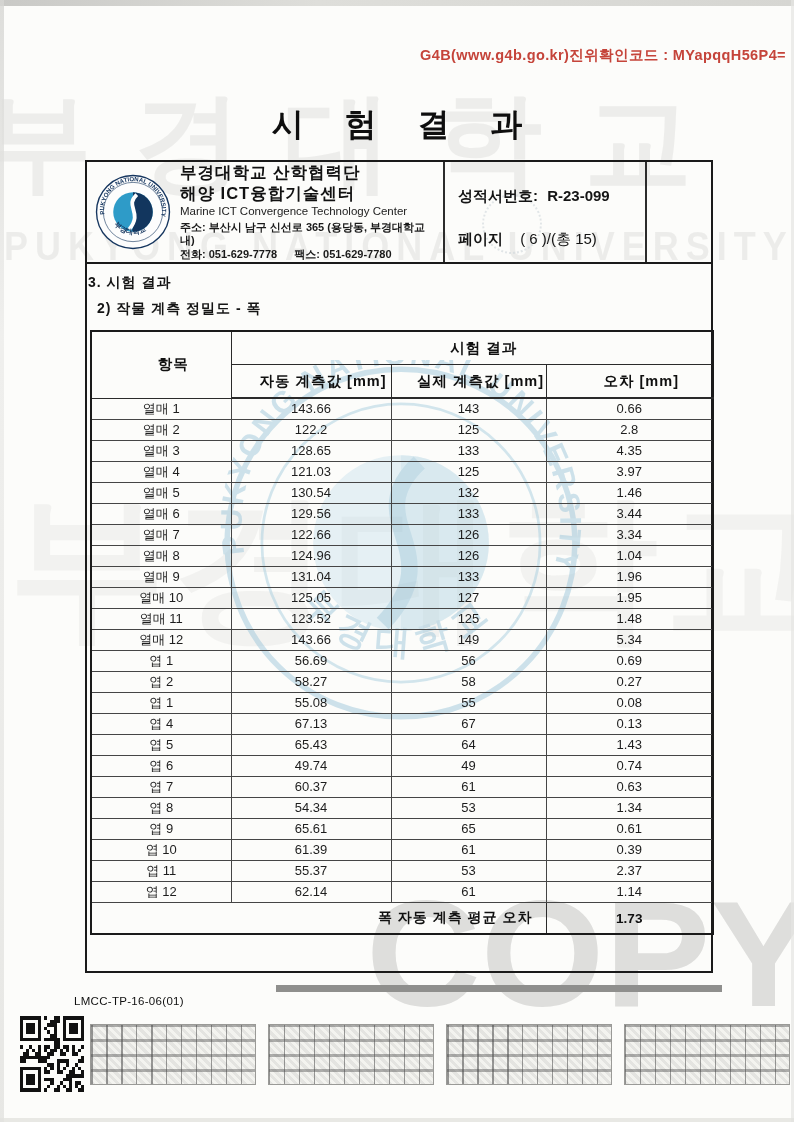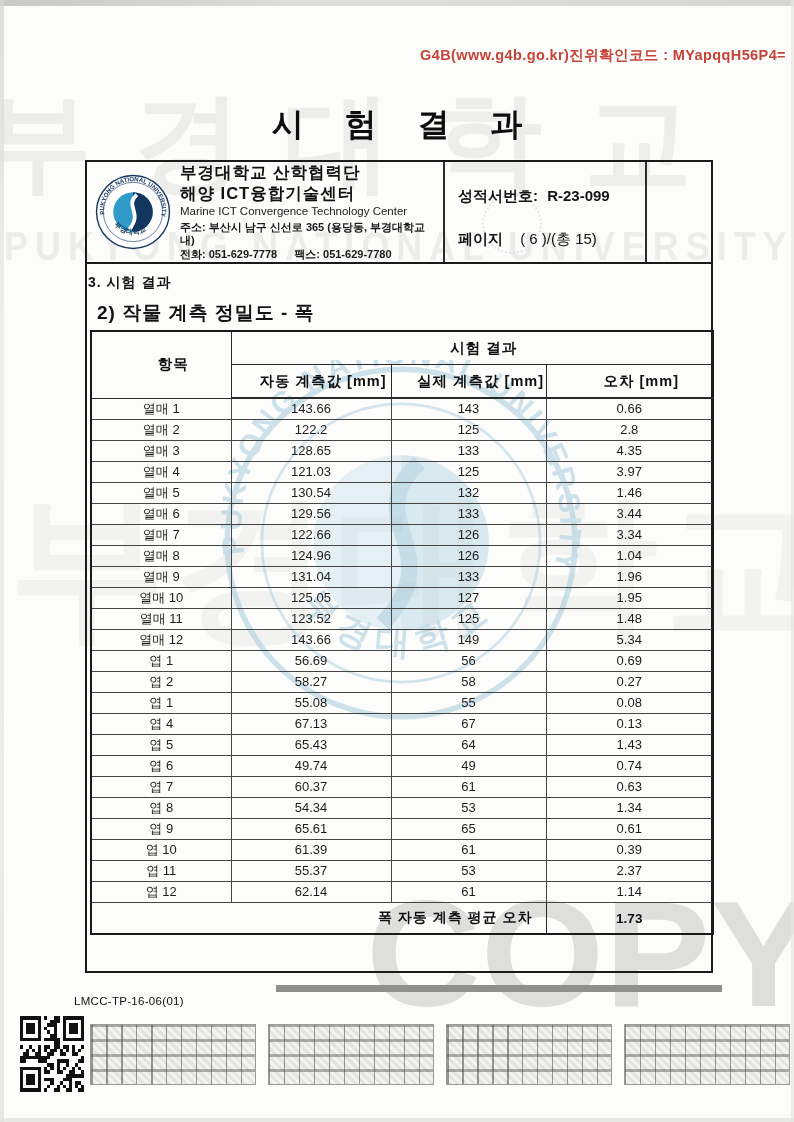--- a/index.html
+++ b/index.html
@@ -38,21 +38,21 @@
   .org-name{font-size:16.5px;font-weight:bold;letter-spacing:1px;color:#111;}
   .org-en{font-size:11.5px;color:#222;margin:1px 0 2px;}
   .org-small{font-size:11px;font-weight:bold;color:#1a1a1a;}
   .fax-span{margin-left:14px;}
   .report-no{font-size:15px;font-weight:bold;margin-bottom:24px;}
   .report-no .val{margin-left:5px;}
   .page-line{font-size:15px;font-weight:bold;}
   .page-line .val{margin-left:13px;font-weight:normal;}
 
   .sec-heading{position:absolute;left:88px;top:274px;font-size:14px;font-weight:bold;z-index:6;letter-spacing:1px;}
-  .sec-subheading{position:absolute;left:97px;top:300px;font-size:19px;font-weight:bold;z-index:6;letter-spacing:1px;}
+  .sec-subheading{position:absolute;left:97px;top:300px;font-size:14px;font-weight:bold;z-index:6;letter-spacing:1px;}
 
   
   .result-table{position:absolute;left:90px;top:330px;width:622px;z-index:6;border-collapse:collapse;table-layout:fixed;background:transparent;}
   .result-table,‌.x{}
   .result-table{border:2px solid #1a1a1a;}
   .result-table th,.result-table td{border:1px solid #454545;padding:0;text-align:center;}
   .result-table thead th{font-size:14.5px;font-weight:bold;height:32px;letter-spacing:1px;border-color:#2a2a2a;color:#101010;padding-left:24px;}
   .result-table thead tr:last-child th{border-bottom-width:2px;}
   .result-table tbody td{height:20px;font-size:13px;line-height:20px;color:#1d1d1d;}
   .result-table tfoot td{height:30px;font-size:14px;font-weight:bold;color:#101010;border-color:#2a2a2a;}

